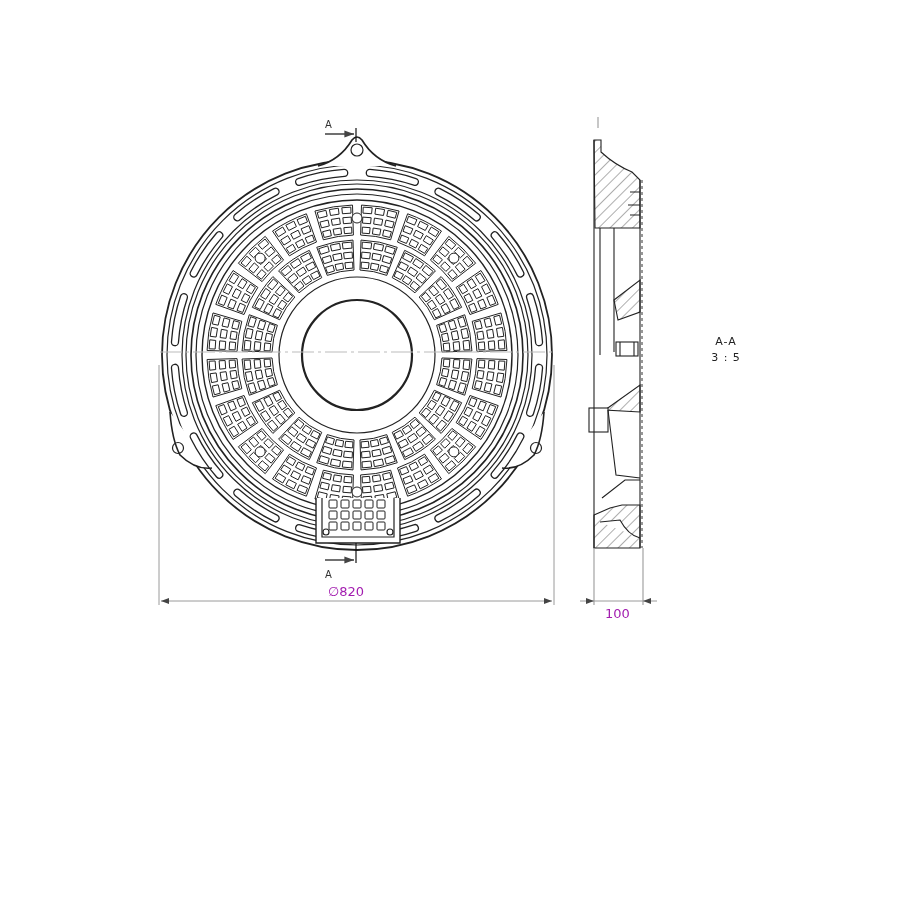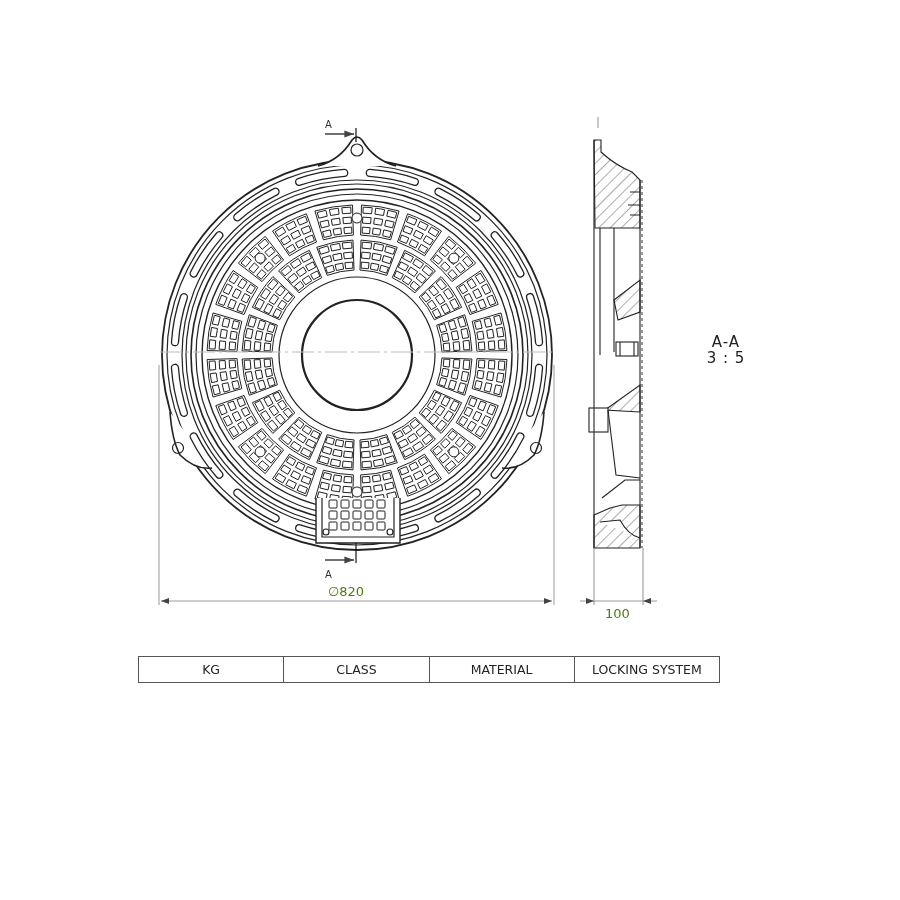--- a/index.html
+++ b/index.html
@@ -1,20 +1,20 @@
 <!DOCTYPE html>
 <html><head>
   <meta charset="utf-8">
   <style>
     html, body { margin: 0; padding: 0; background: #ffffff; }
     body { width: 900px; height: 900px; position: relative; overflow: hidden; font-family: "DejaVu Sans", sans-serif; }
     #drawing { position: absolute; left: 0; top: 0; width: 900px; height: 900px; }
     .lbl { position: absolute; color: #333; font-size: 13px; line-height: 1; }
-    .dim { color: #4d7c0f; font-size: 13px; }
-    #section-label { position: absolute; left: 704px; top: 334px; width: 44px; text-align: center; font-size: 15px; color: #222; line-height: 16px; letter-spacing: 1px; }
+    .dim { color: #a21caf; font-size: 13px; }
+    #section-label { position: absolute; left: 704px; top: 334px; width: 44px; text-align: center; font-size: 11px; color: #222; line-height: 16px; letter-spacing: 1px; }
     table.spec { position: absolute; left: 138px; top: 656px; width: 582px; border-collapse: collapse; table-layout: fixed; }
     table.spec td { border: 1px solid #555; height: 25px; text-align: center; font-size: 12.5px; color: #222; padding: 0; }
   </style>
 </head>
 <body>
 
 <svg id="drawing" viewBox="0 0 900 900" xmlns="http://www.w3.org/2000/svg">
   <defs>
     <pattern id="hatch" patternUnits="userSpaceOnUse" width="8" height="8" patternTransform="rotate(45)">
       <line x1="0" y1="0" x2="0" y2="8" stroke="#333" stroke-width="0.8"></line>
@@ -528,20 +528,14 @@
 <div class="lbl" style="left:325px;top:570px;font-size:10px;">A</div>
 <div class="lbl dim" style="left:328px;top:585px;">∅820</div>
 <div class="lbl dim" style="left:605px;top:585px;margin-top:22px;">100</div>
 <div id="section-label">
   <div>A-A</div>
   <div>3 : 5</div>
 </div>
 
 <table class="spec">
   <tbody>
-      <tr>
-    <td>KG</td>
-    <td>CLASS</td>
-    <td>MATERIAL</td>
-    <td>LOCKING SYSTEM</td>
-  </tr>
 </tbody>
   </table>
 
 </body></html>

